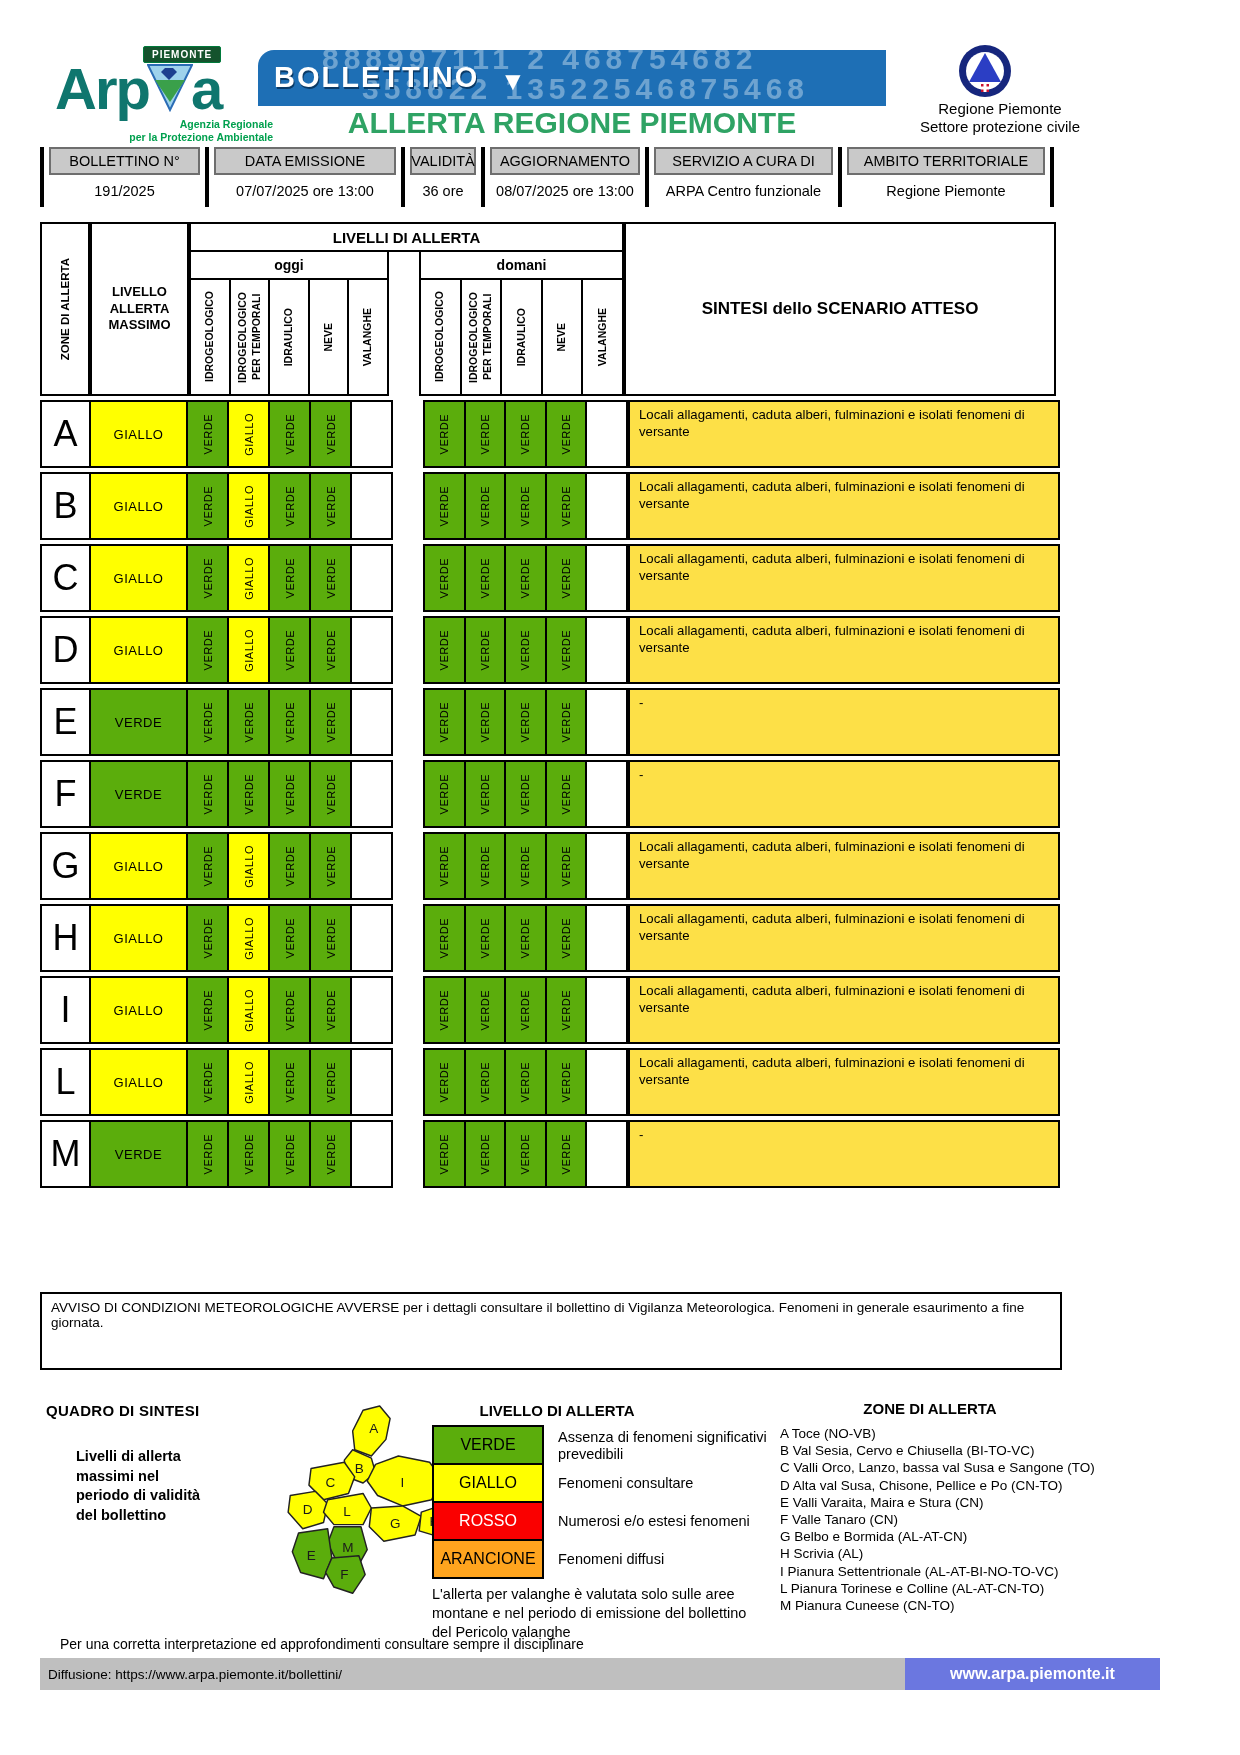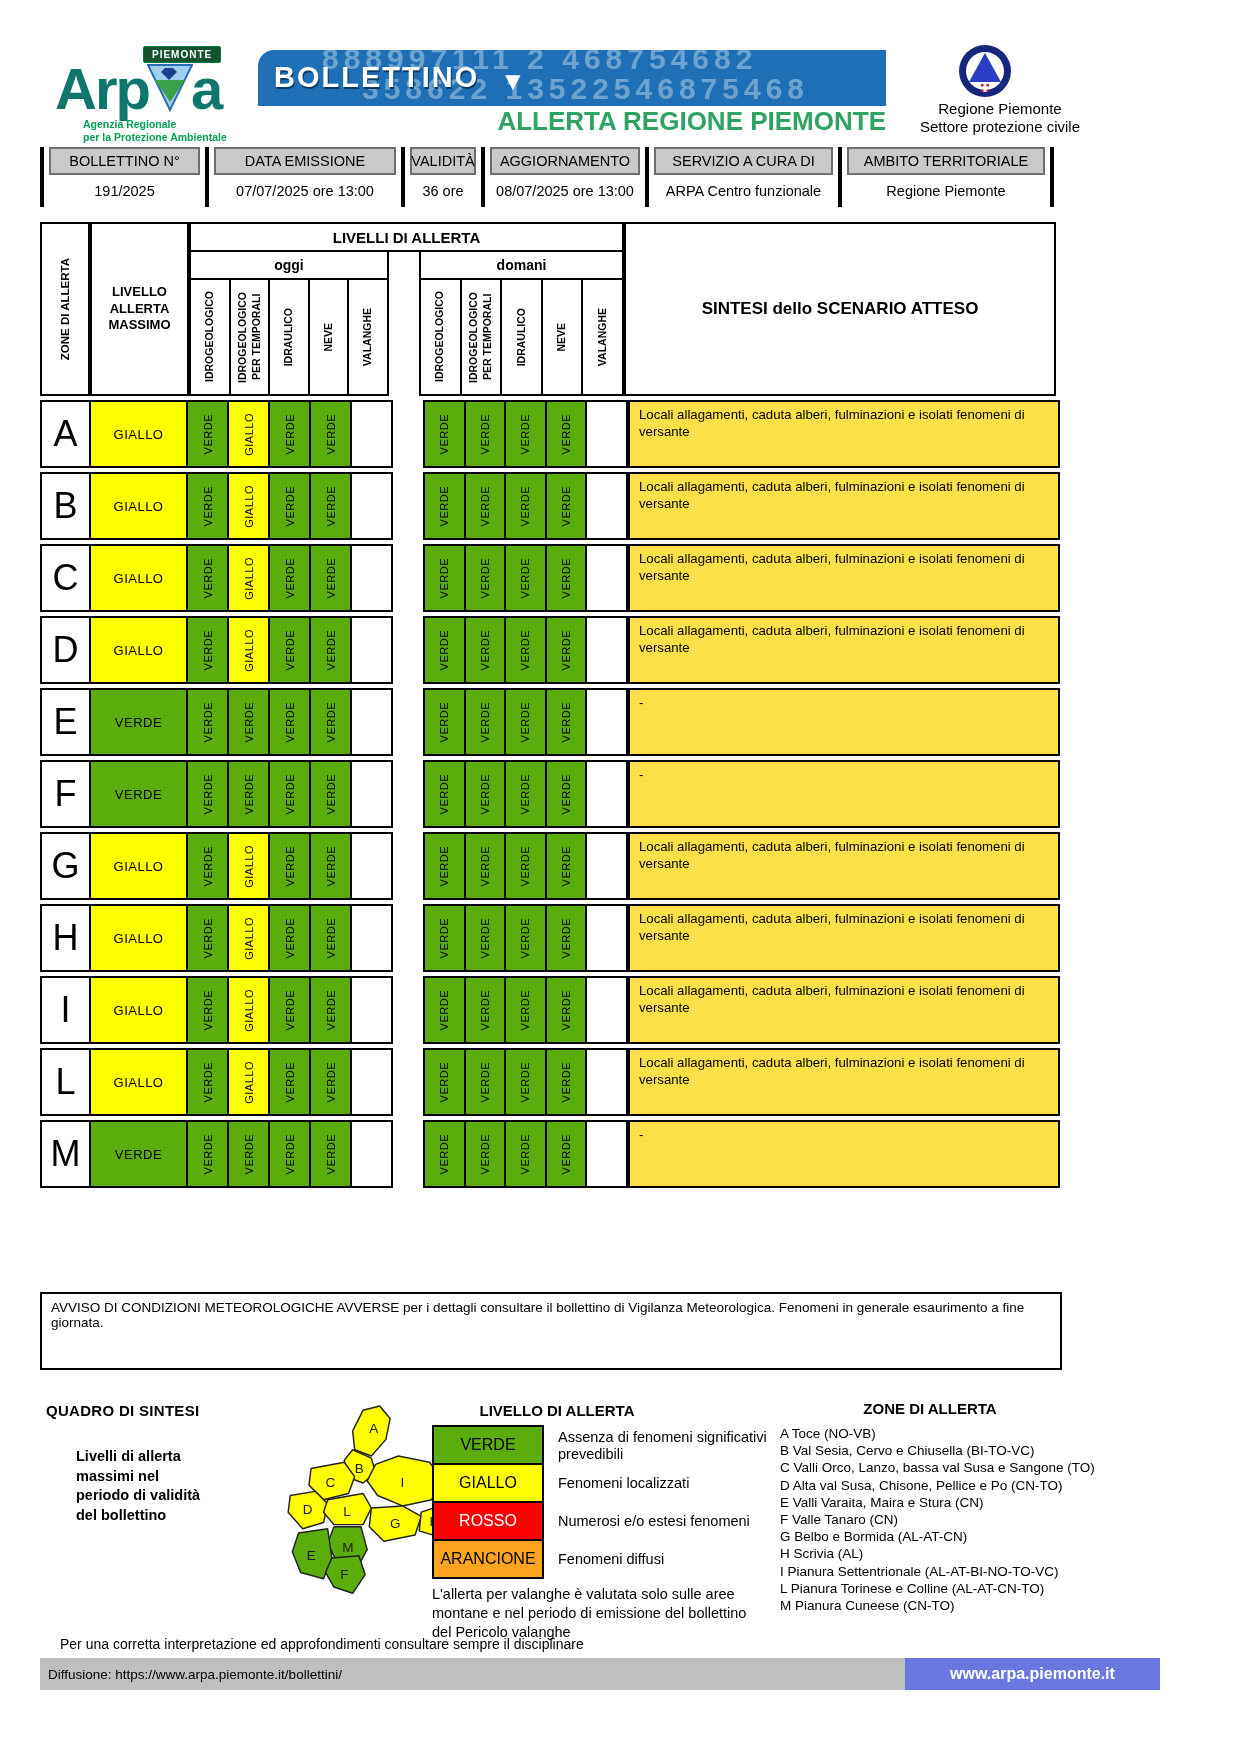--- a/index.html
+++ b/index.html
@@ -6,30 +6,30 @@
   #page{position:relative;width:1240px;height:1755px;background:#fff;
         font-family:"Liberation Sans", sans-serif;color:#000;overflow:hidden;margin:0 auto;}
   
   #arpa-logo{position:absolute;left:55px;top:46px;width:205px;height:96px;}
   .arpa-word{position:absolute;left:0;top:14px;font-weight:bold;font-size:58px;color:#0f766e;
              letter-spacing:-2px;display:flex;align-items:flex-start;line-height:1;}
   .arpa-tri{margin:4px -2px 0 -2px;}
   .arpa-badge{position:absolute;left:88px;top:0;background:#14532d;color:#fff;font-weight:bold;
               font-size:10px;padding:2px 8px;border:1px solid #007a3b;border-radius:2px;letter-spacing:1px;z-index:3;}
   .arpa-cap{position:absolute;left:28px;top:72px;width:190px;color:#00a04e;font-weight:bold;
-            font-size:10.5px;line-height:1.2;text-align:left;}
+            font-size:10.5px;line-height:1.2;text-align:right;}
   #banner{position:absolute;left:258px;top:50px;width:628px;height:56px;background:#1e6fb5;
           border-top-left-radius:16px;overflow:hidden;}
   .digits{position:absolute;font-weight:bold;font-size:30px;color:#cfe3f2;opacity:.45;
           letter-spacing:5px;white-space:nowrap;}
   #banner-title{position:absolute;left:16px;top:11px;color:#fff;font-weight:bold;font-size:29px;
                 letter-spacing:2px;text-shadow:1px 2px 0 #0a3a66;z-index:2;}
   #banner-arrow{position:absolute;left:242px;top:16px;color:#fff;font-size:26px;z-index:2;}
-  #page-title{position:absolute;left:258px;top:106px;width:628px;text-align:right;
-              font-weight:bold;font-size:26px;color:#2fa364;}
+  #page-title{position:absolute;left:258px;top:106px;width:628px;text-align:center;
+              font-weight:bold;font-size:30px;color:#2fa364;}
   #pc-logo{position:absolute;left:958px;top:44px;}
   #pc-text{position:absolute;left:890px;top:100px;width:220px;text-align:center;
            font-size:15px;line-height:18px;}
   
   #info-bar{position:absolute;left:40px;top:147px;width:1022px;display:flex;}
   .info-col{border-left:4px solid #000;box-sizing:border-box;}
   .info-col:last-child{border-right:4px solid #000;}
   .info-head{margin:0 5px;height:28px;background:#c9c9c9;border:2px solid #6e6e6e;
              display:flex;align-items:center;justify-content:center;font-size:14.5px;box-sizing:border-box;}
   .info-val{height:32px;display:flex;align-items:center;justify-content:center;font-size:14.5px;}
@@ -687,21 +687,21 @@
 
   <div id="legend">
     <div id="legend-title">LIVELLO DI ALLERTA</div>
     <div style="margin-top:8px;">
       <div class="lg-row">
         <div class="lg-box" style="background: rgb(91, 173, 12);">VERDE</div>
         <div class="lg-desc">Assenza di fenomeni significativi prevedibili</div>
       </div>
       <div class="lg-row">
         <div class="lg-box" style="background: rgb(255, 255, 0);">GIALLO</div>
-        <div class="lg-desc">Fenomeni localizzati</div>
+        <div class="lg-desc">Fenomeni consultare</div>
       </div>
       <div class="lg-row">
         <div class="lg-box" style="background: rgb(250, 0, 0); color: rgb(255, 255, 255);">ROSSO</div>
         <div class="lg-desc">Numerosi e/o estesi fenomeni</div>
       </div>
       <div class="lg-row">
         <div class="lg-box" style="background: rgb(255, 164, 30);">ARANCIONE</div>
         <div class="lg-desc">Fenomeni diffusi</div>
       </div>
     </div>

